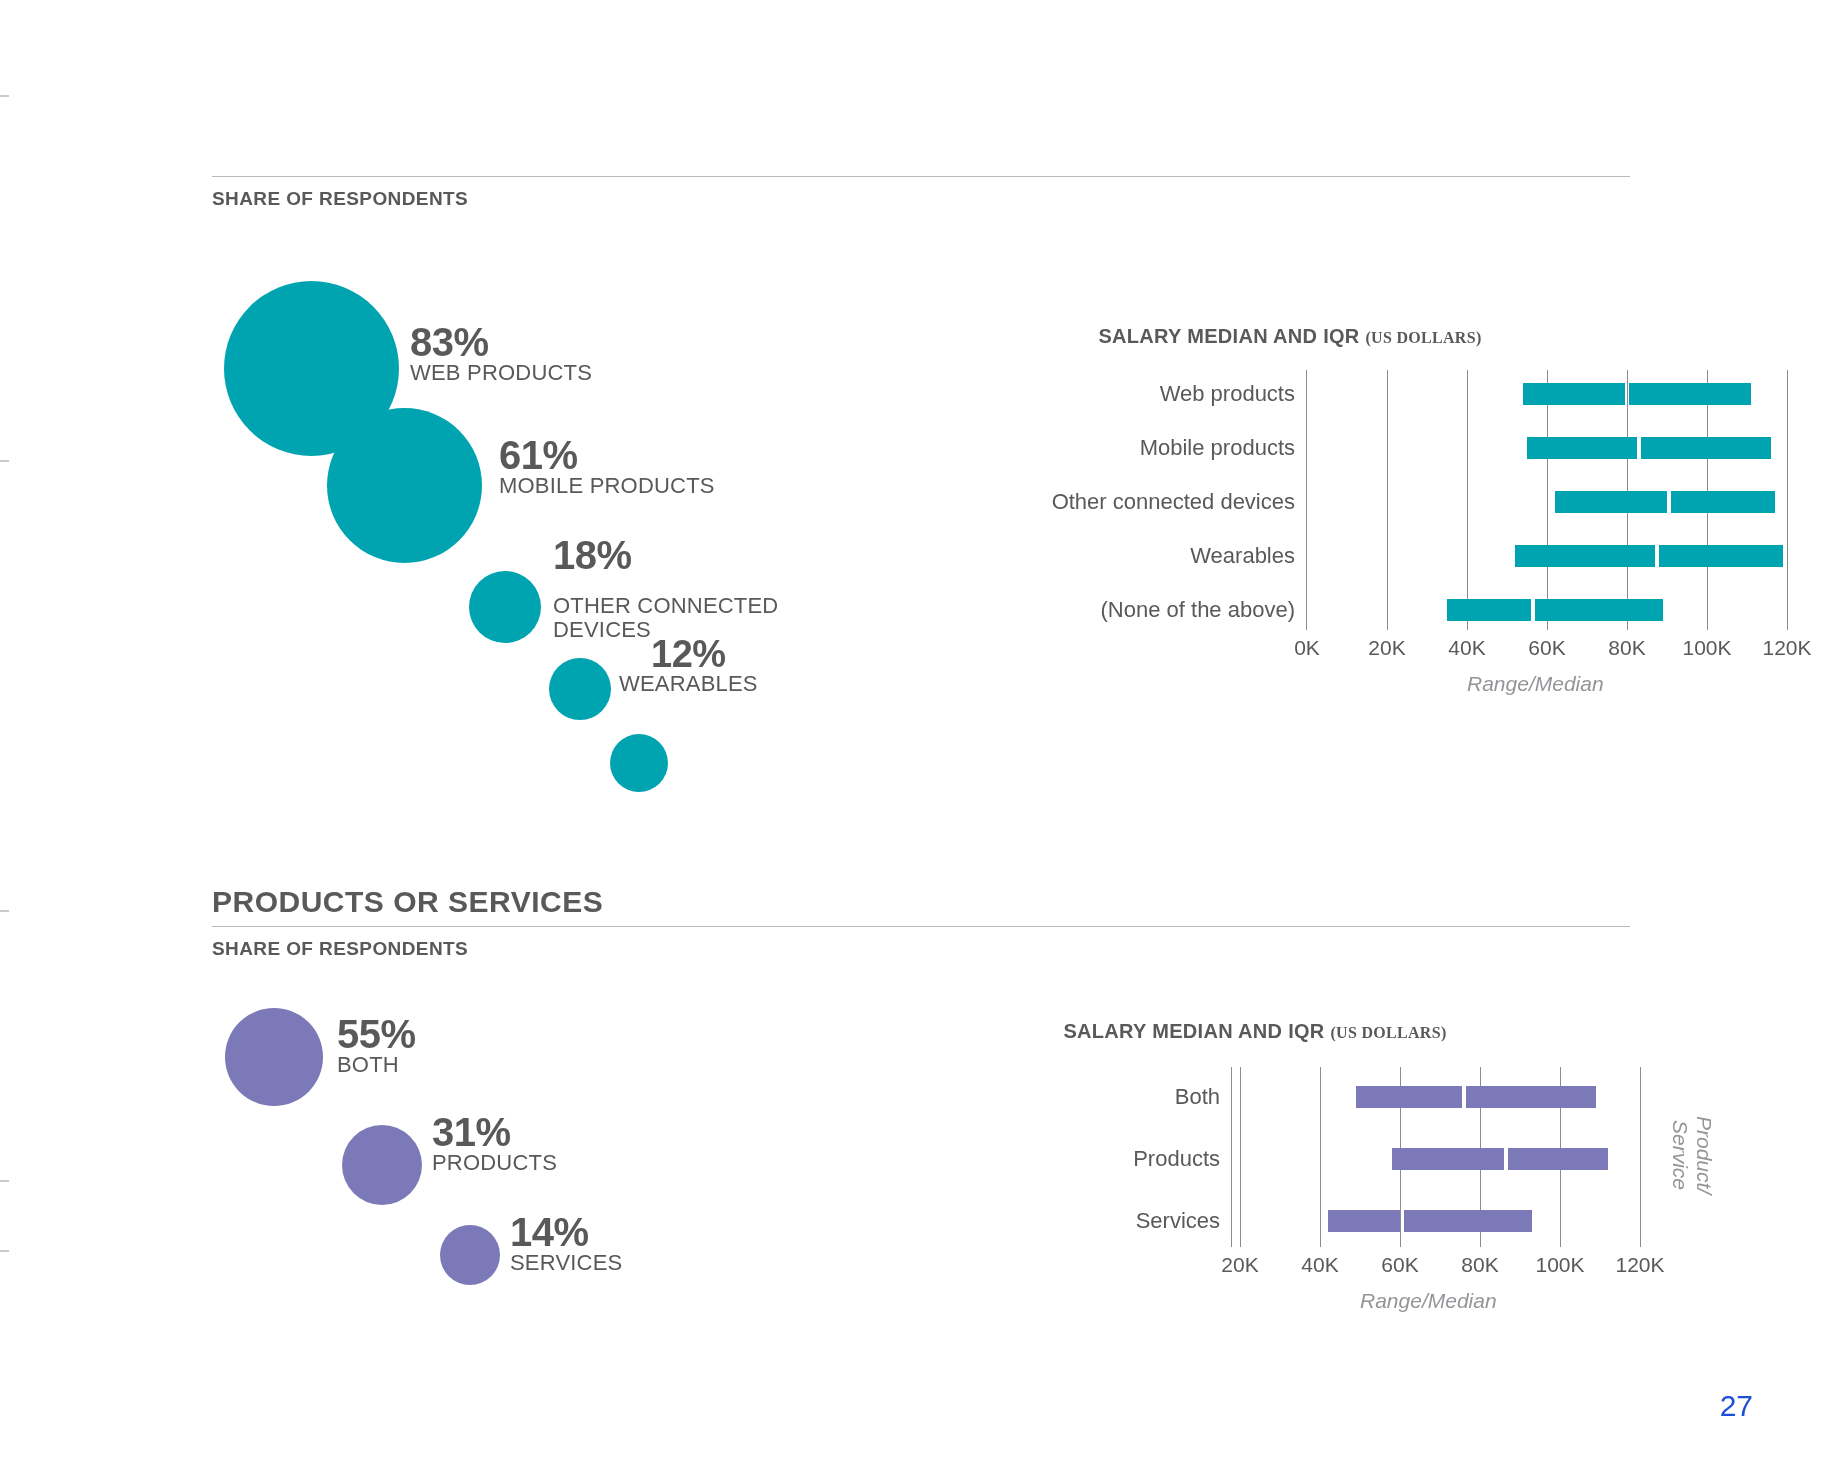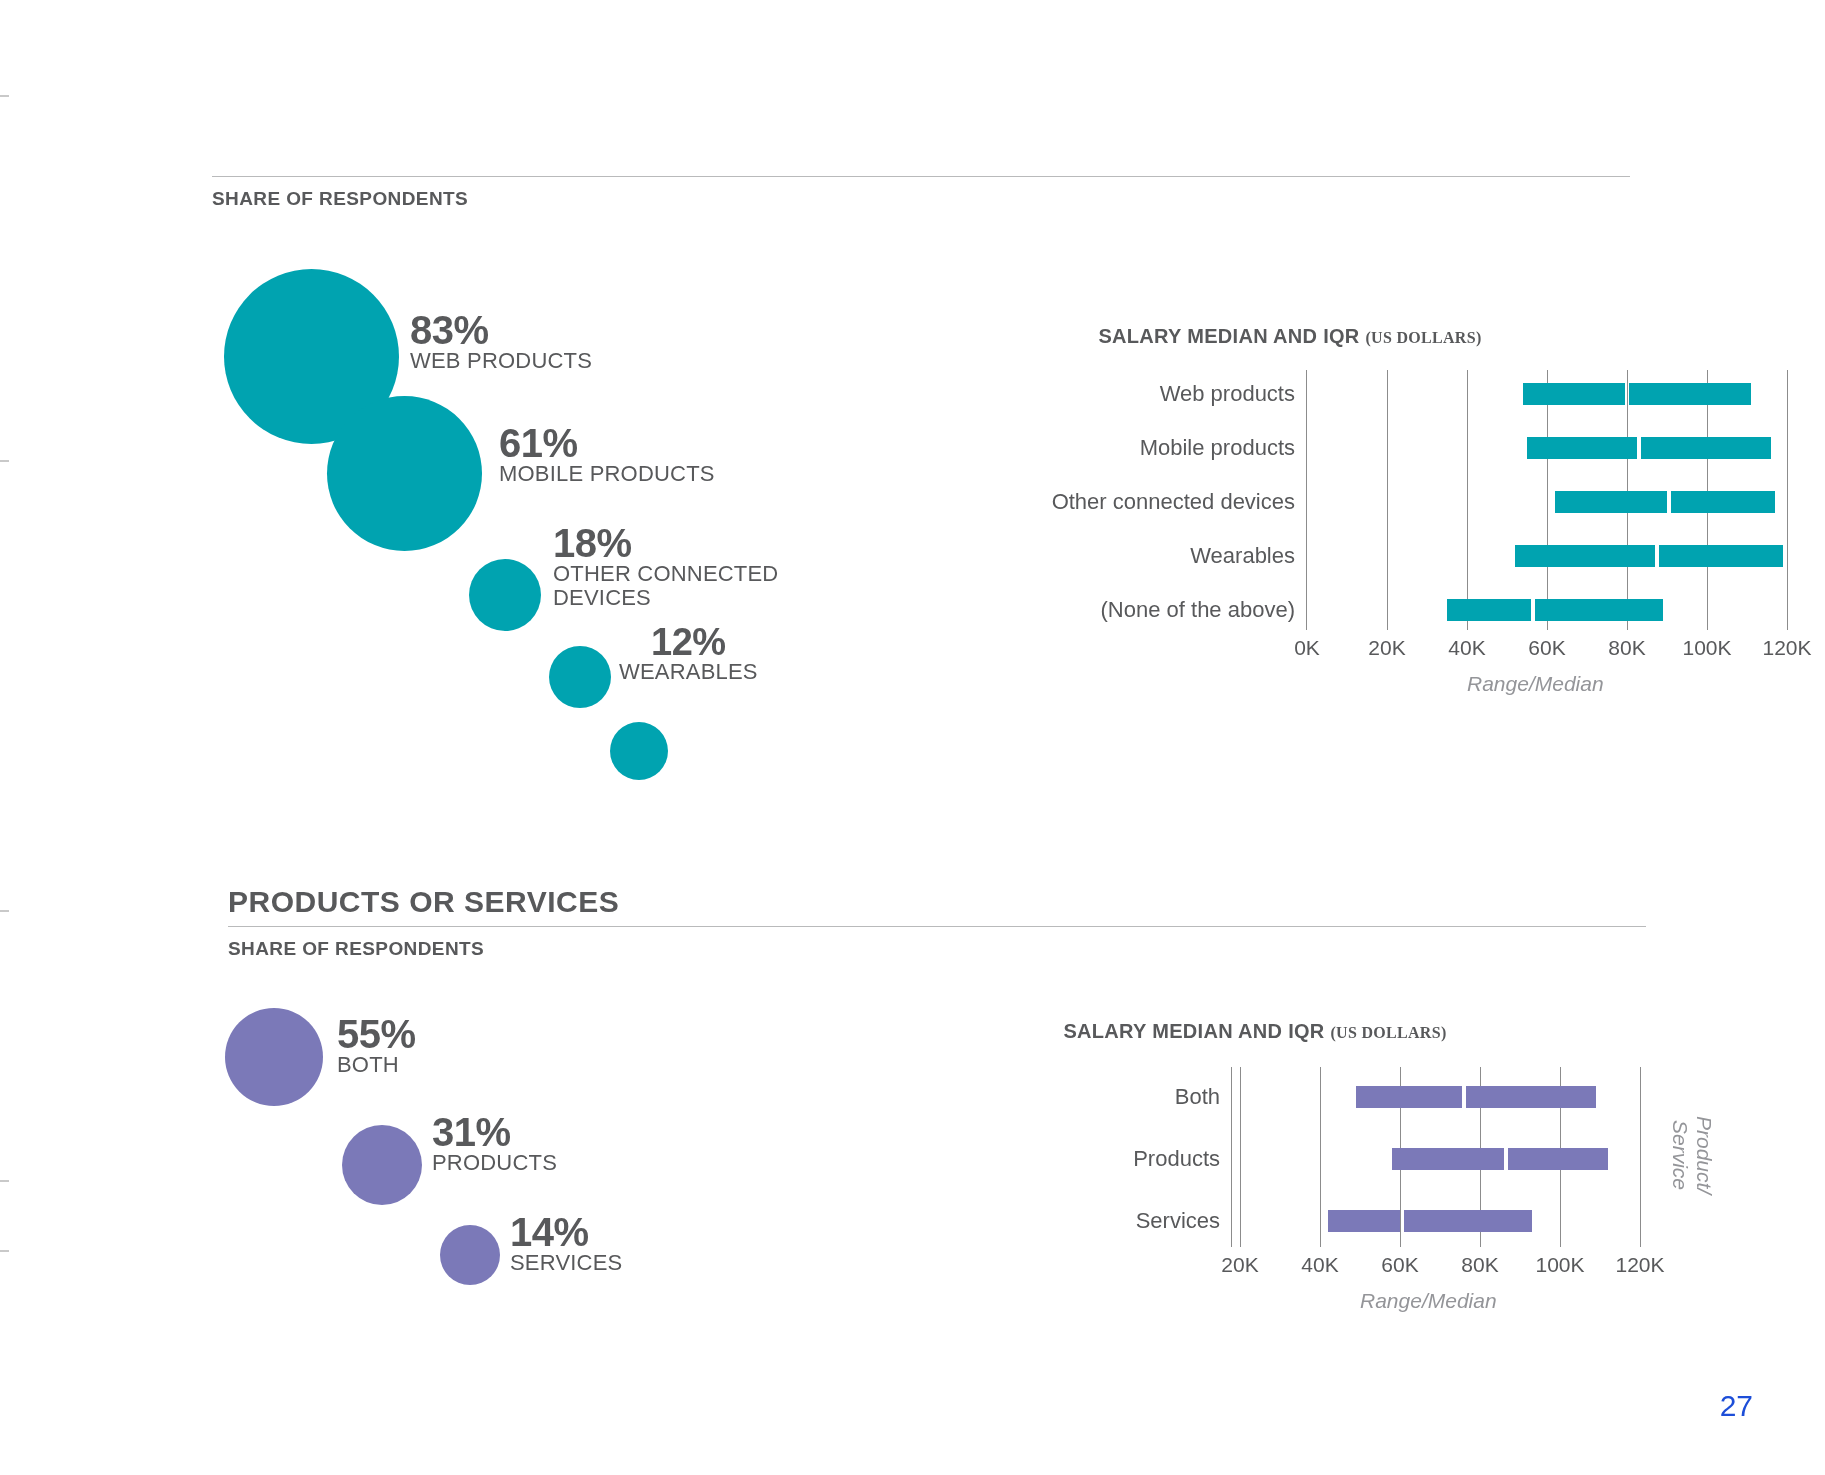--- a/index.html
+++ b/index.html
@@ -91,38 +91,38 @@
 <div class="edge-tick" style="top:460px;"></div>
 <div class="edge-tick" style="top:910px;"></div>
 <div class="edge-tick" style="top:1180px;"></div>
 <div class="edge-tick" style="top:1250px;"></div>
 
 <div class="section" style="left:212px; top:168px; width:1418px;">
   <div class="section-rule"></div>
   <div class="section-sub">SHARE OF RESPONDENTS</div>
 </div>
 
-<div class="bubble-area" style="position:absolute; left:212px; top:256px; width:740px; height:550px;">
+<div class="bubble-area" style="position:absolute; left:212px; top:268px; width:740px; height:550px;">
 
   <div class="bubble" style="left:12px; top:13px; width:175px; height:175px; background:#00a3b0;"></div>
   <div class="bubble-label" style="left:198px; top:55px;">
     <div class="bubble-pct">83%</div>
     <div class="bubble-name">WEB PRODUCTS</div>
   </div>
 
   <div class="bubble" style="left:115px; top:140px; width:155px; height:155px; background:#00a3b0;"></div>
   <div class="bubble-label" style="left:287px; top:168px;">
     <div class="bubble-pct">61%</div>
     <div class="bubble-name">MOBILE PRODUCTS</div>
   </div>
 
   <div class="bubble" style="left:257px; top:303px; width:72px; height:72px; background:#00a3b0;"></div>
   <div class="bubble-label" style="left:341px; top:268px;">
     <div class="bubble-pct">18%</div>
-    <div class="bubble-name" style="white-space:pre;">OTHER CONNECTED
+    <div class="bubble-name" style="white-space:pre;margin-top:20px;">OTHER CONNECTED
 DEVICES</div>
   </div>
 
   <div class="bubble" style="left:337px; top:390px; width:62px; height:62px; background:#00a3b0;"></div>
   <div class="bubble-label" style="left:407px; top:368px;text-align:center;">
     <div class="bubble-pct small">12%</div>
     <div class="bubble-name">WEARABLES</div>
   </div>
 
   <div class="bubble" style="left:398px; top:466px; width:58px; height:58px; background:#00a3b0;"></div>
@@ -175,21 +175,21 @@
       <div class="tick-label" style="left:320px; top:266px;">80K</div>
       <div class="tick-label" style="left:400px; top:266px;">100K</div>
       <div class="tick-label" style="left:480px; top:266px;">120K</div>
 
       <div class="axis-name" style="left:160px; top:302px;">Range/Median</div>
 
     </div>
   </div>
 </div>
 
-<div class="section" style="left:212px; top:885px; width:1418px;margin-left:16px;">
+<div class="section" style="left:212px; top:885px; width:1418px;">
   <div class="section-title">PRODUCTS OR SERVICES</div>
   <div class="section-rule"></div>
   <div class="section-sub">SHARE OF RESPONDENTS</div>
 </div>
 
 <div class="bubble-area" style="position:absolute; left:212px; top:985px; width:740px; height:320px;">
 
   <div class="bubble" style="left:13px; top:23px; width:98px; height:98px; background:#7b79b8;"></div>
   <div class="bubble-label" style="left:125px; top:30px;">
     <div class="bubble-pct">55%</div>

